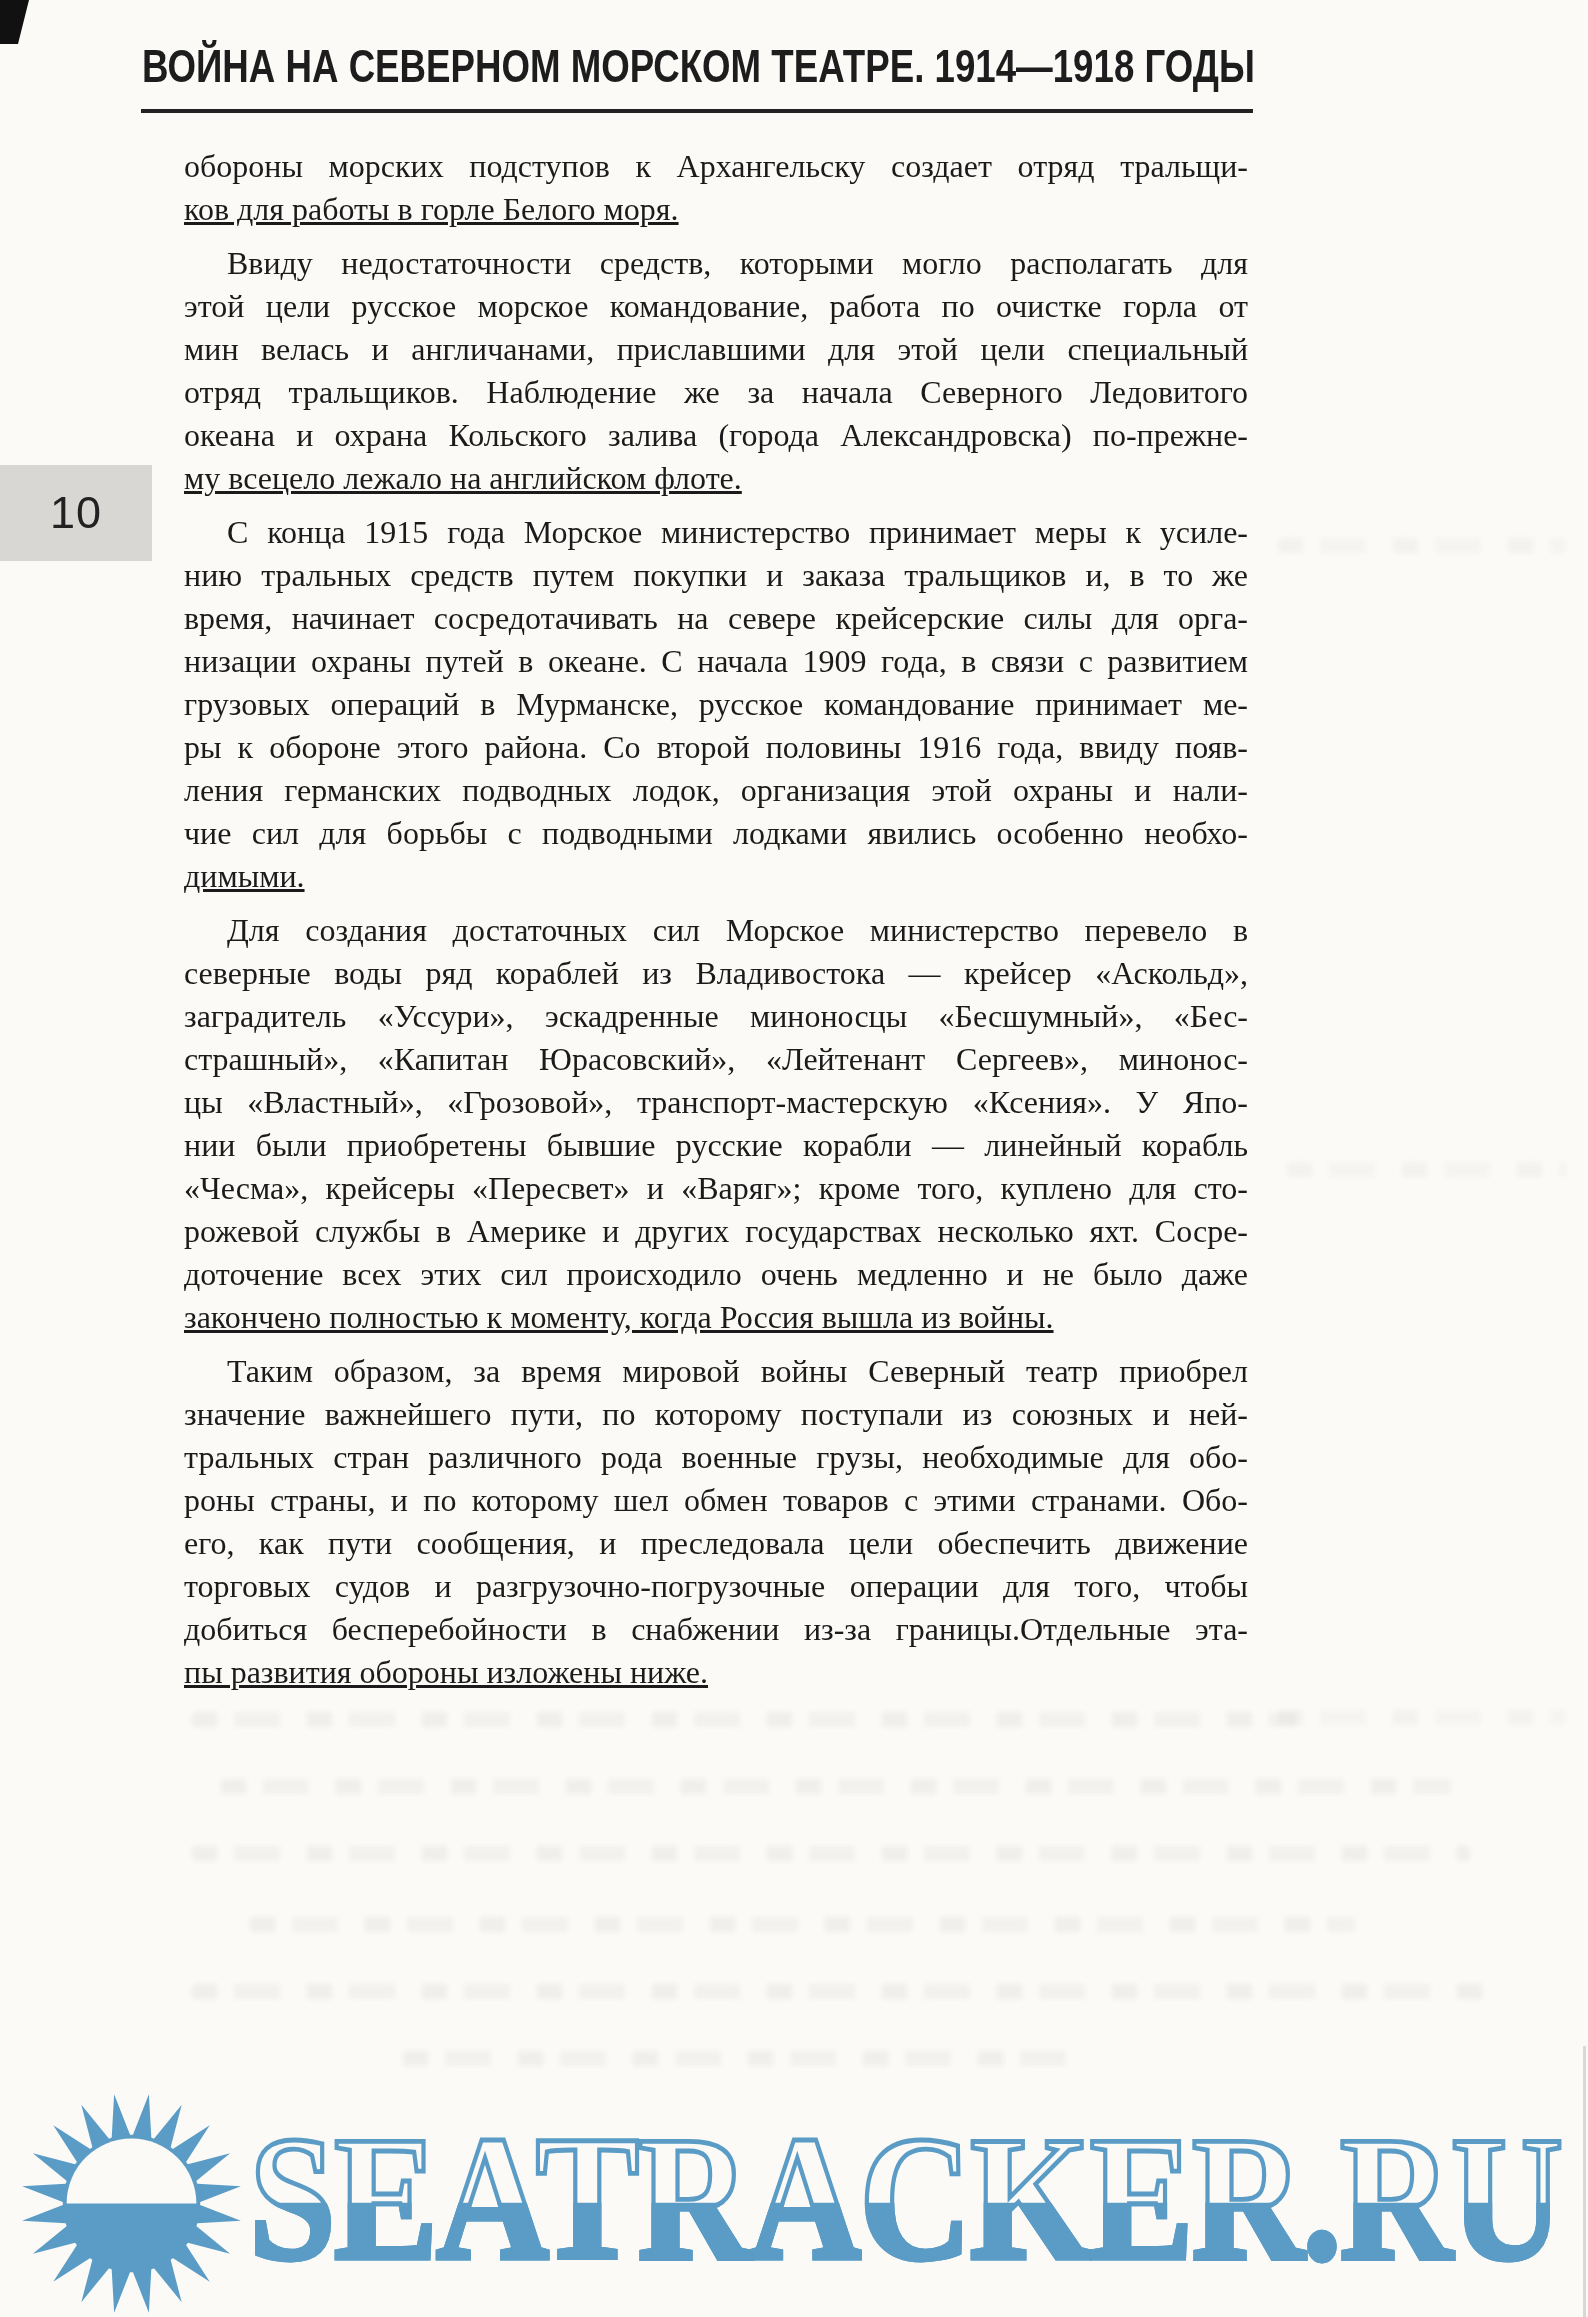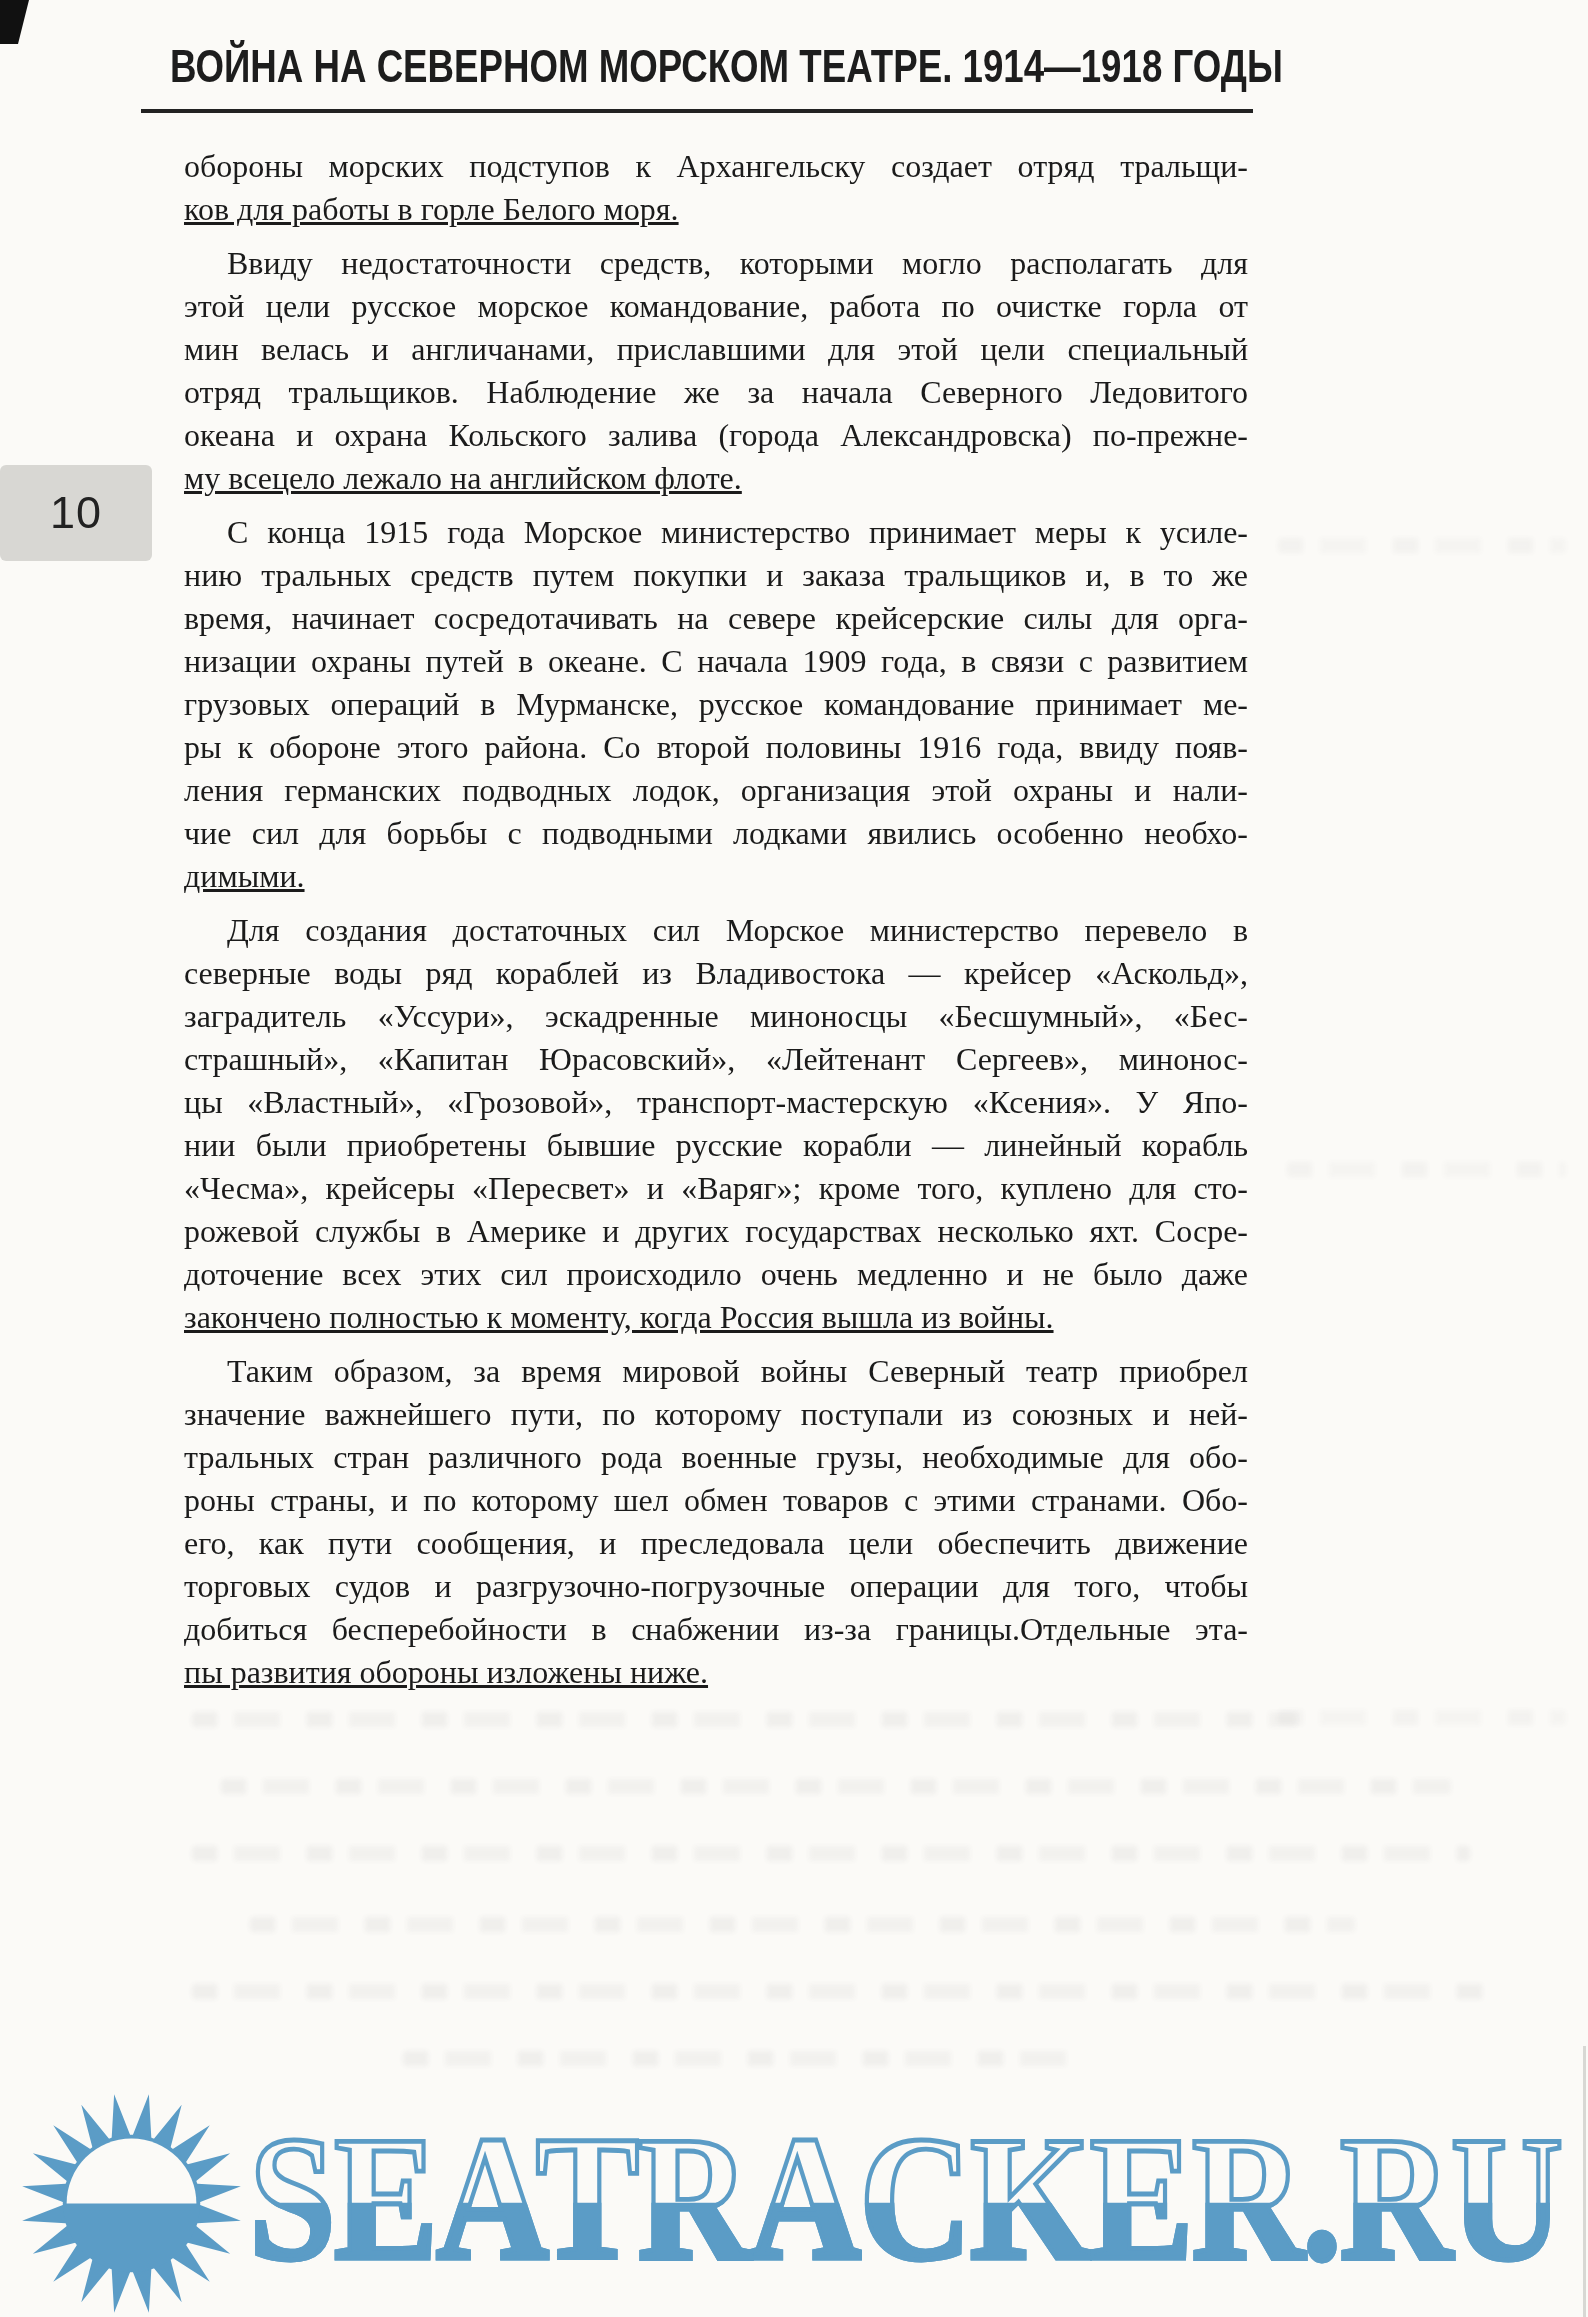--- a/index.html
+++ b/index.html
@@ -12,38 +12,38 @@
 
   
   .corner-mark{
     position:absolute;left:0;top:0;width:29px;height:44px;background:#111;
     clip-path:polygon(0 0,100% 0,62% 100%,0 100%);
   }
 
   
   .header-band{
     position:absolute;left:141px;top:25px;width:1114px;height:81px;
-    display:flex;align-items:center;justify-content:center;margin-left:28px;
+    display:flex;align-items:center;justify-content:center;
   }
   .header-title{
     font-family:"Liberation Sans", sans-serif;
     font-weight:bold;font-size:47px;color:#1d1d1d;
     white-space:nowrap;letter-spacing:0;
     transform:scaleX(0.78);transform-origin:center;
   }
   .header-rule{
     position:absolute;left:141px;top:109px;width:1112px;height:3.8px;
     background:#222;border:none;margin:0;
   }
 
   
   .page-number-band{
     position:absolute;left:0;top:465px;width:152px;height:96px;
     background:#d8d7d3;
-    display:flex;align-items:center;justify-content:center;border-radius:6px;
+    display:flex;align-items:center;justify-content:center;
   }
   .page-number{
     font-family:"Liberation Sans", sans-serif;
     font-size:45px;color:#222;letter-spacing:1px;
   }
 
   
   .text-column{
     position:absolute;left:173px;top:134px;width:1086px;
     font-size:32px;line-height:43px;color:#1b1b1b;

